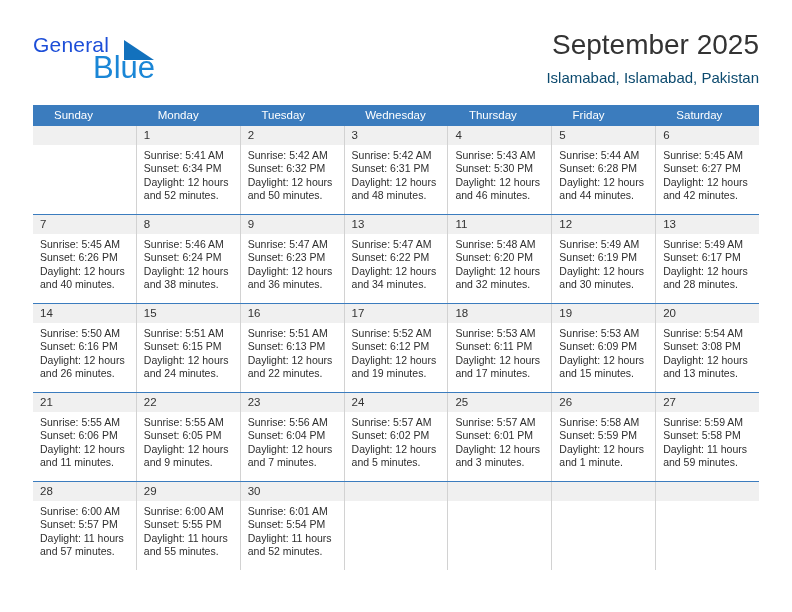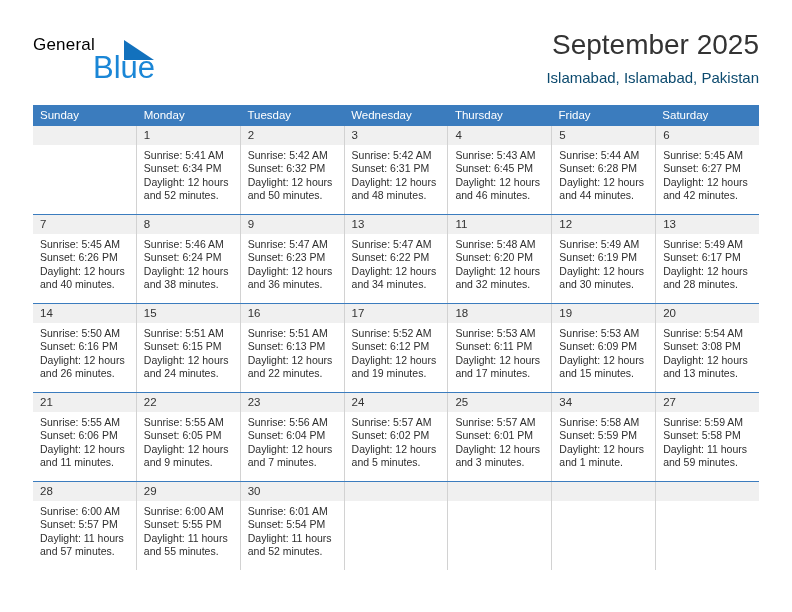--- a/index.html
+++ b/index.html
@@ -33,23 +33,23 @@
     position: absolute;
     left: 33px;
     top: 32px;
     width: 220px;
     height: 52px;
   }
   .brand-general {
     position: absolute;
     left: 0;
     top: 0;
-    font-size: 17px;
+    font-size: 21px;
     letter-spacing: 0.2px;
-    color: #000000;
+    color: #1d4ed8;
     font-family: "Liberation Sans", sans-serif;
     line-height: 26px;
   }
   .brand-tri {
     position: absolute;
     left: 91px;
     top: 8px;
     width: 0;
     height: 0;
     border-left: 30px solid #1271bd;
@@ -93,21 +93,21 @@
   }
   .dow-row {
     display: flex;
     width: 100%;
     background: #3b7cbe;
     height: 21px;
   }
   .dow {
     flex: 1 1 0;
     box-sizing: border-box;
-    padding-left: 7px;
+    padding-left: 21px;
     color: #ffffff;
     font-size: 11.5px;
     line-height: 21px;
     white-space: nowrap;
     overflow: hidden;
   }
 
   .week {
     display: flex;
     width: 100%;
@@ -218,21 +218,21 @@
               <div>Sunrise: 5:42 AM</div>
               <div>Sunset: 6:31 PM</div>
               <div>Daylight: 12 hours</div>
               <div>and 48 minutes.</div>
             </div>
           </div>
           <div class="day-cell">
             <div class="day-num">4</div>
             <div class="day-info">
               <div>Sunrise: 5:43 AM</div>
-              <div>Sunset: 6:45 PM</div>
+              <div>Sunset: 5:30 PM</div>
               <div>Daylight: 12 hours</div>
               <div>and 46 minutes.</div>
             </div>
           </div>
           <div class="day-cell">
             <div class="day-num">5</div>
             <div class="day-info">
               <div>Sunrise: 5:44 AM</div>
               <div>Sunset: 6:28 PM</div>
               <div>Daylight: 12 hours</div>
@@ -419,21 +419,21 @@
           <div class="day-cell">
             <div class="day-num">25</div>
             <div class="day-info">
               <div>Sunrise: 5:57 AM</div>
               <div>Sunset: 6:01 PM</div>
               <div>Daylight: 12 hours</div>
               <div>and 3 minutes.</div>
             </div>
           </div>
           <div class="day-cell">
-            <div class="day-num">34</div>
+            <div class="day-num">26</div>
             <div class="day-info">
               <div>Sunrise: 5:58 AM</div>
               <div>Sunset: 5:59 PM</div>
               <div>Daylight: 12 hours</div>
               <div>and 1 minute.</div>
             </div>
           </div>
           <div class="day-cell">
             <div class="day-num">27</div>
             <div class="day-info">

